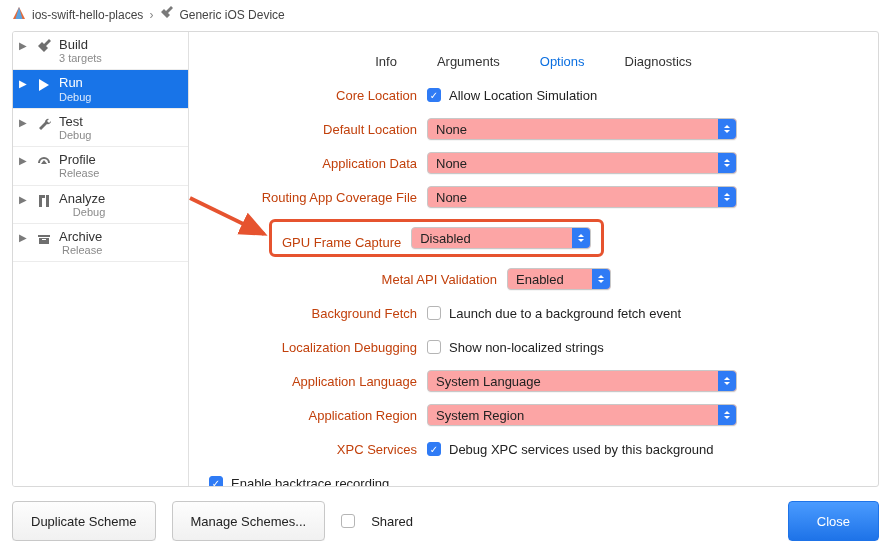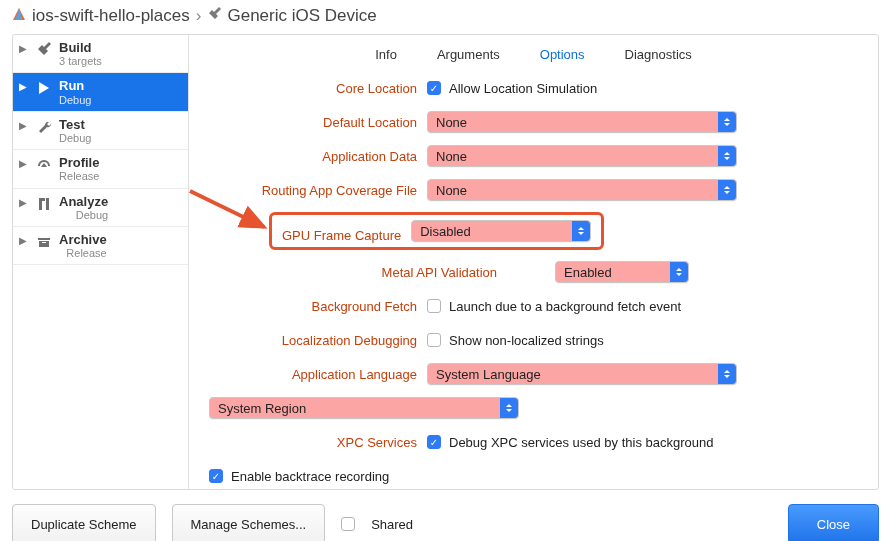--- a/index.html
+++ b/index.html
@@ -1,38 +1,38 @@
 <!DOCTYPE html>
 <html><head>
 <meta charset="utf-8">
 <style>
 * { box-sizing: border-box; margin: 0; padding: 0; font-family: -apple-system, "Helvetica Neue", Arial, sans-serif; }
 body { background: #fff; width: 891px; height: 541px; overflow: hidden; font-size: 13px; color: #333; }
 
-.breadcrumb { display: flex; align-items: center; gap: 6px; padding: 6px 12px 8px 12px; font-size: 17px; color: #444; }
+.breadcrumb { display: flex; align-items: center; gap: 6px; padding: 6px 12px 8px 12px; font-size: 12px; color: #444; }
 .breadcrumb .appicon svg, .breadcrumb .hammer svg { width: 14px; height: 14px; }
 .crumb-sep { color: #888; }
 
 .panel { border: 1px solid #d9d9d9; border-radius: 3px; margin: 0 12px 8px 12px; height: 456px; display: flex; overflow: hidden; }
 
 .sidebar { width: 176px; border-right: 1px solid #e0e0e0; background: #fff; display: flex; flex-direction: column; }
 .sb-item { display: flex; align-items: flex-start; gap: 6px; padding: 6px 8px 5px 6px; border-bottom: 1px solid #ececec; cursor: default; }
 .sb-item .disclosure { width: 10px; font-size: 10px; color: #7a7a7a; padding-top: 2px; }
 .sb-item .sbicon { width: 18px; display: flex; justify-content: center; padding-top: 1px; }
 .sb-item .sbicon svg { width: 16px; height: 16px; }
 .sb-item .tcol { display: flex; flex-direction: column; line-height: 1.1; }
-.sb-item .title { font-weight: 700; font-size: 13px; }
+.sb-item .title { font-weight: 400; font-size: 13px; }
 .sb-item .sub { font-size: 11px; color: #8a8a8a; text-align: right; }
 .sb-item.selected { background: #1874e8; color: #fff; }
 .sb-item.selected .sub { color: #dce9fb; }
 .sb-item.selected .disclosure { color: #fff; }
 .sb-item.selected .sbicon svg path, .sb-item.selected .sbicon svg polygon { fill: #fff; }
 
 .main { flex: 1; padding: 8px 20px 10px 20px; overflow: hidden; }
-.tabs { display: flex; gap: 40px; justify-content: center; margin: 4px 0 14px 0; font-size: 13px; }
+.tabs { display: flex; gap: 40px; justify-content: center; margin: 14px 0 14px 0; font-size: 13px; }
 .tab { color: #333; cursor: default; }
 .tab.active { color: #0b6fe0; }
 
 .form { display: flex; flex-direction: column; gap: 10px; }
 .row { display: flex; align-items: center; gap: 10px; min-height: 24px; }
 .label { width: 208px; text-align: right; color: #c2410c; font-size: 13px; }
 .ctl { flex: 1; display: flex; align-items: center; gap: 8px; }
 
 .mac-select { position: relative; display: inline-flex; align-items: center; background: #fca5a5; border: 1px solid #c8c8c8; border-radius: 4px; height: 22px; padding: 0 22px 0 8px; box-shadow: 0 1px 0 rgba(0,0,0,.04); font-size: 13px; color: #222; }
 .mac-select .arrows { position: absolute; right: 0; top: 0; bottom: 0; width: 18px; background: #2f7bf5; border-top-right-radius: 4px; border-bottom-right-radius: 4px; display: flex; flex-direction: column; align-items: center; justify-content: center; gap: 0; }
@@ -48,21 +48,21 @@
 .highlight-box .label { width: auto; margin-top: 9px; }
 .arrow-svg { position: absolute; left: -88px; top: -30px; width: 90px; height: 60px; pointer-events: none; }
 
 .footer { display: flex; align-items: center; gap: 16px; padding: 6px 12px 0 12px; }
 .mac-btn { height: 40px; padding: 0 18px; border: 1px solid #c8c8c8; border-radius: 4px; background: linear-gradient(#fdfdfd,#f1f1f1); font-size: 13px; color: #222; box-shadow: 0 1px 0 rgba(0,0,0,.05); cursor: default; display: inline-flex; align-items: center; }
 .mac-btn.primary { background: linear-gradient(#4a9bff,#1e73e8); color: #fff; border-color: #1e73e8; padding: 0 28px; }
 .footer .spacer { flex: 1; }
 
 .w-lg { width: 310px; }
 .w-md { width: 180px; }
-.w-sm { width: 134px; margin-left: 48px; }
+.w-sm { width: 104px; }
 </style>
 </head>
 <body>
 
 <div class="breadcrumb">
   <span class="appicon">
     <svg viewBox="0 0 14 14">
         <polygon points="7,1 13,13 1,13" fill="#e46b3a"></polygon>
         <polygon points="7,1 10.5,13 3.5,13" fill="#5ba3e0"></polygon>
       </svg>
@@ -242,20 +242,21 @@
       <div class="row">
         <span class="label">Application Language</span>
         <span class="ctl">
           <span class="mac-select w-lg">
               <span>System Language</span>
               <span class="arrows"></span>
             </span>
         </span>
       </div>
       <div class="row">
+        <span class="label">Application Region</span>
         <span class="ctl">
           <span class="mac-select w-lg">
               <span>System Region</span>
               <span class="arrows"></span>
             </span>
         </span>
       </div>
       <div class="row">
         <span class="label">XPC Services</span>
         <span class="ctl">

